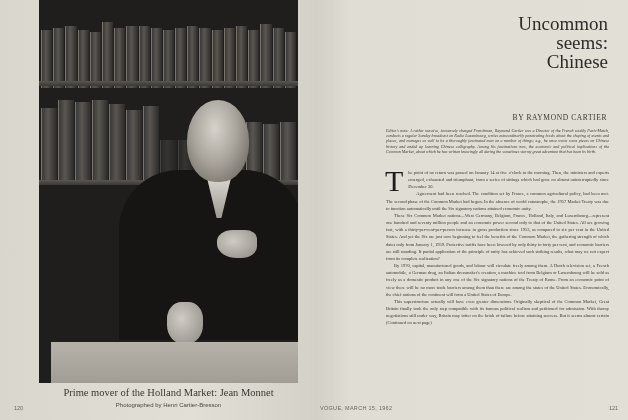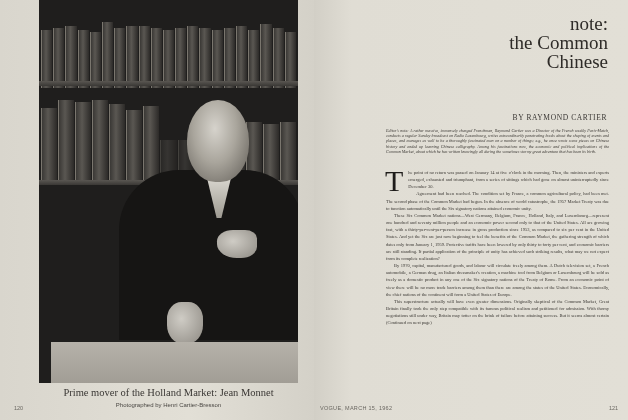--- a/index.html
+++ b/index.html
@@ -169,22 +169,22 @@
     <div class="caption caption-main">Prime mover of the Holland Market: Jean Monnet</div>
     <div class="caption caption-credit">Photographed by Henri Cartier-Bresson</div>
     <div class="folio folio-left">120</div>
   </div>
 
   <div class="page-right"></div>
 
   <div class="folio folio-center">VOGUE, MARCH 15, 1962</div>
 
   <h1 class="headline">
-    <span>note:</span>
-    <span>the Common</span>
+    <span>Uncommon</span>
+    <span>seems:</span>
     <span>Chinese</span>
   </h1>
 
   <div class="byline">BY RAYMOND CARTIER</div>
 
   <p class="editors-note">Editor's note: A rather massive, immensely charged Frenchman, Raymond Cartier was a Director of the French weekly Paris-Match, conducts a regular Sunday broadcast on Radio Luxembourg, writes extraordinarily penetrating books about the shaping of events and places, and manages as well to be a thoroughly fascinated man on a number of things; e.g., he once wrote some pieces on Chinese history and ended up learning Chinese calligraphy. Among his fascinations now, the economic and political implications of the Common Market, about which he has written knowingly all during the sometimes stormy great adventure that has been its birth.</p>
 
   <div class="body-text">
     <p class="lead"><span class="dropcap">T</span><span>he point of no return was passed on January 14 at five o'clock in the morning. Then, the ministers and experts emerged, exhausted and triumphant, from a series of sittings which had gone on almost uninterruptedly since December 30.</span></p>
     <p>Agreement had been reached. The condition set by France, a common agricultural policy, had been met. The second phase of the Common Market had begun. In the absence of world catastrophe, the 1957 Market Treaty was due to function automatically until the Six signatory nations attained economic unity.</p>

